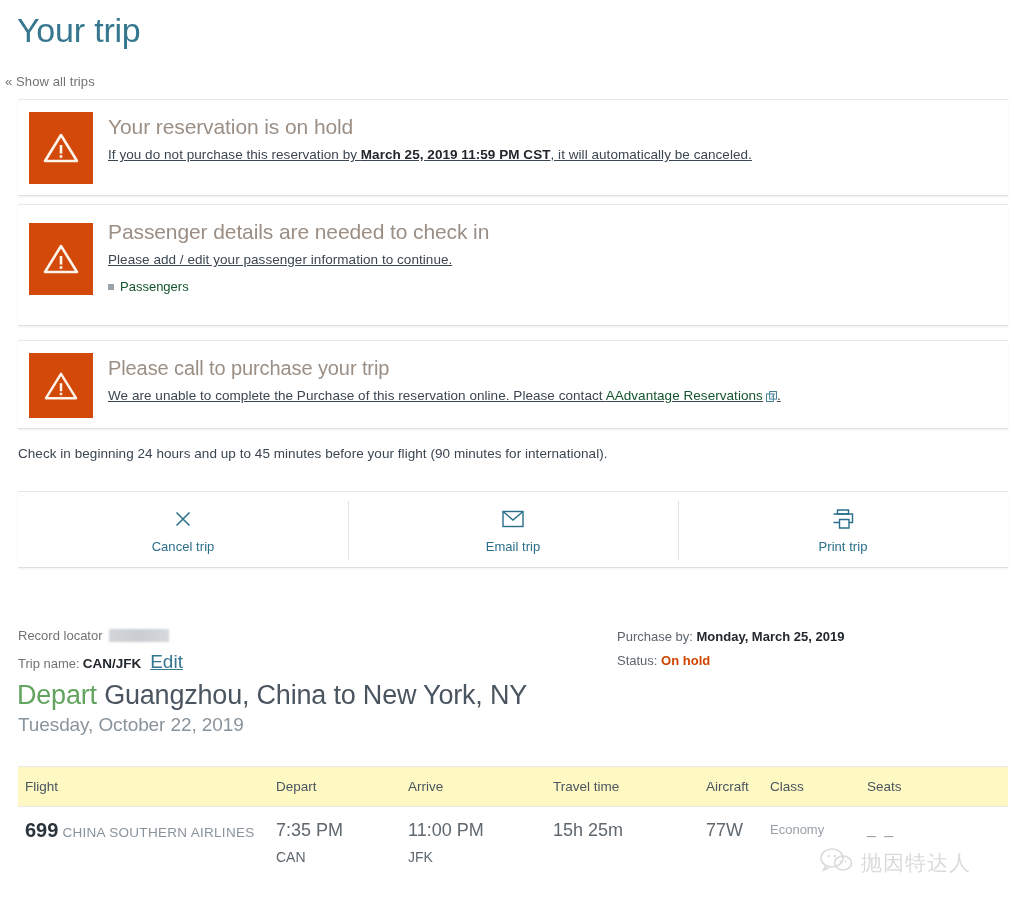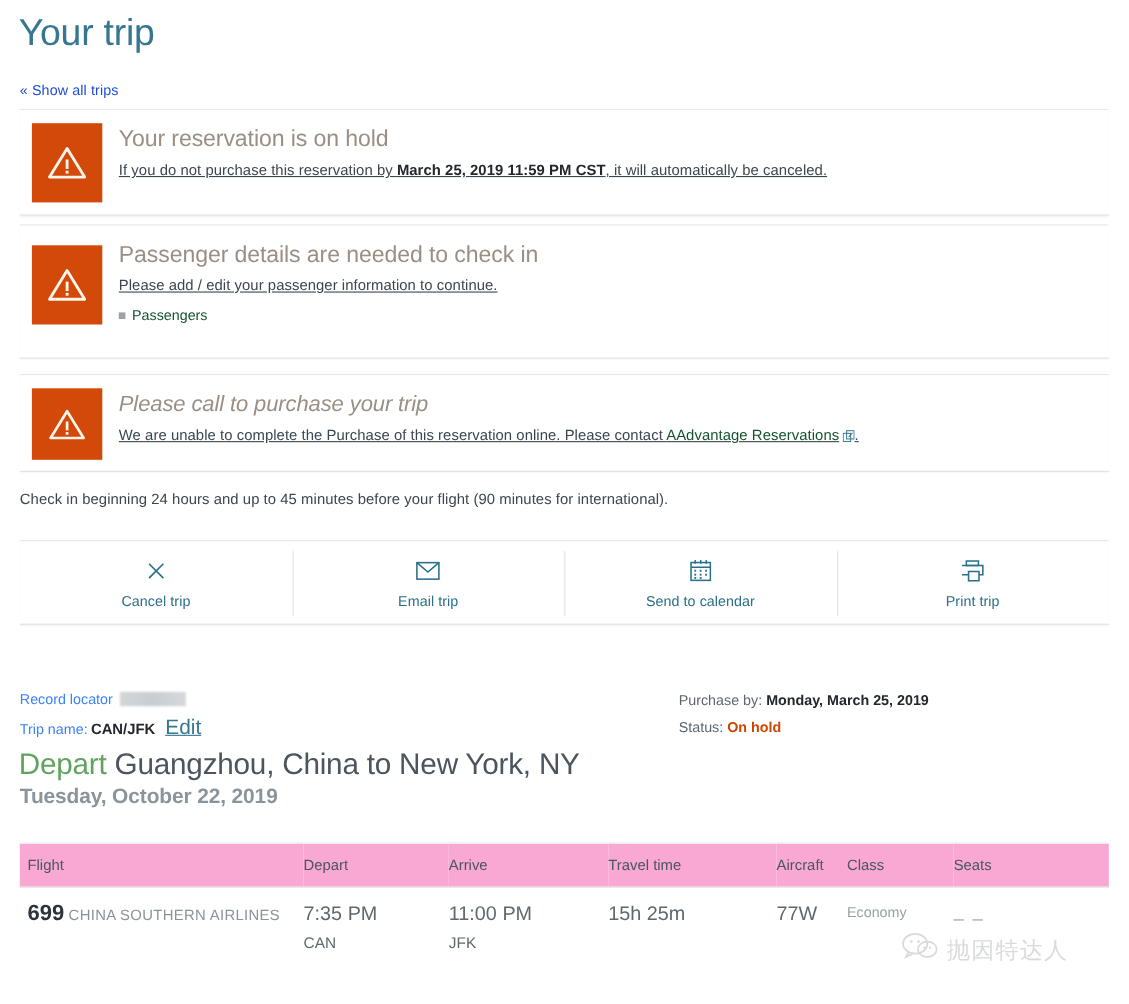--- a/index.html
+++ b/index.html
@@ -14,22 +14,22 @@
   }
   .page { position:relative; width:1026px; height:913px; }
 
   
   .page-title {
     position:absolute; left:17px; top:8px;
     font-size:34px; font-weight:400; color:#36778f;
     letter-spacing:-0.2px; line-height:44px;
   }
   .show-all {
-    position:absolute; left:18px; top:74px;
-    font-size:13px; color:#1d4ed8; text-decoration:none;
+    position:absolute; left:5px; top:74px;
+    font-size:13px; color:#737373; text-decoration:none;
     letter-spacing:0.1px;
   }
 
   
   .alert {
     position:absolute; left:18px; width:990px;
     background:#ffffff;
     border-top:1px solid #e8e8e8;
     border-bottom:1px solid #e0e0e0;
     box-shadow:0 1px 2px rgba(0,0,0,0.07);
@@ -58,21 +58,21 @@
   }
   .inline-link { color:#14532d; text-decoration:none; }
   .ext-icon { display:inline-block; vertical-align:-2px; margin-left:3px; }
 
   #alert-hold      { top:99px; height:97px; }
   #alert-passenger { top:204px; height:122px; }
   #alert-call      { top:340px; height:89px; }
 
   #alert-passenger .alert-icon { top:18px; }
   #alert-call .alert-icon      { top:12px; height:65px; }
-  #alert-call .alert-head      { font-size:20px;font-style:italic; }
+  #alert-call .alert-head      { font-size:20px; }
 
   
   .checkin-note {
     position:absolute; left:18px; top:446px;
     font-size:13.5px; color:#3b4650; letter-spacing:0.05px;
   }
 
   
   .action-bar {
     position:absolute; left:18px; top:491px;
@@ -94,21 +94,21 @@
     width:1px; height:59px; background:#e2e2e2;
   }
   .action-ico { height:26px; display:flex; align-items:center; justify-content:center; color:#2a6f8a; }
   .action-label {
     margin-top:7px; font-size:13px; color:#2a6f8a; letter-spacing:0.05px;
   }
 
   
   .rec-block { position:absolute; left:18px; top:623px; }
   .rec-line { font-size:13px; color:#4a5560; line-height:26px; }
-  .rec-label { color:#3b82f6; }
+  .rec-label { color:#737373; }
   .redacted {
     display:inline-block; width:60px; height:13px;
     background:linear-gradient(90deg,#d3d6d9,#c9cdd1,#d6d9dc);
     filter:blur(1.2px); vertical-align:-2px; margin-left:6px;
   }
   .trip-name-val { font-weight:bold; color:#21272c; margin-left:3px; font-size:13.5px; }
   .edit-link { color:#36778f; text-decoration:underline; font-size:19px; margin-left:9px; }
 
   .purchase-block { position:absolute; left:617px; top:625px; }
   .purchase-line { font-size:13px; color:#5d6670; line-height:24px; }
@@ -117,29 +117,29 @@
 
   
   .seg-title {
     position:absolute; left:17px; top:678px;
     font-size:27px; font-weight:400; color:#4b5560;
     letter-spacing:-0.2px; line-height:34px;
   }
   .seg-title .depart-word { color:#62a45f; }
   .seg-date {
     position:absolute; left:18px; top:714px;
-    font-size:19px; color:#8a949c; font-weight:700; letter-spacing:-0.1px;text-align:center;
+    font-size:19px; color:#8a949c; font-weight:400; letter-spacing:-0.1px;text-align:center;
   }
 
   
   .flight-table {
     position:absolute; left:18px; top:766px;
     width:990px; border-collapse:collapse;
   }
-  .flight-table thead tr { background:#f9a8d4; }
+  .flight-table thead tr { background:#fef9c3; }
   .flight-table th {
     text-align:left; font-size:13.5px; font-weight:400;
     color:#4a5560; padding:12px 0 12px 0; height:40px;
     border-top:1px solid #eaeaea; border-bottom:1px solid #eaeaea;
   }
   .flight-table td {
     vertical-align:top; padding:12px 0 10px 0;
     font-size:17px; color:#6d767e; font-weight:300;
   }
   th.c-flight, td.c-flight { width:258px; padding-left:7px; }
@@ -242,40 +242,20 @@
     <a class="action-item" href="#">
       <span class="action-ico">
         <svg width="22" height="18" viewBox="0 0 22 18" aria-hidden="true">
           <rect x="1" y="1.5" width="20" height="15" fill="none" stroke="#2a6f8a" stroke-width="1.4"></rect>
           <path d="M1 1.5 L11 10 L21 1.5" fill="none" stroke="#2a6f8a" stroke-width="1.4"></path>
         </svg>
       </span>
       <span class="action-label">Email trip</span>
     </a>
 
-    <a class="action-item" href="#">
-      <span class="action-ico">
-        <svg width="20" height="21" viewBox="0 0 20 21" aria-hidden="true">
-          <rect x="1.2" y="3.4" width="17.6" height="16.2" fill="none" stroke="#2a6f8a" stroke-width="1.4"></rect>
-          <path d="M1.2 7.6 H18.8" stroke="#2a6f8a" stroke-width="1.4"></path>
-          <path d="M5 1 V4.4 M10 1 V4.4 M15 1 V4.4" stroke="#2a6f8a" stroke-width="1.3"></path>
-          <g fill="#2a6f8a">
-            <rect x="4.2" y="10" width="1.7" height="1.7"></rect>
-              <rect x="9.1" y="10" width="1.7" height="1.7"></rect>
-              <rect x="14" y="10" width="1.7" height="1.7"></rect>
-            <rect x="4.2" y="13.6" width="1.7" height="1.7"></rect>
-              <rect x="9.1" y="13.6" width="1.7" height="1.7"></rect>
-              <rect x="14" y="13.6" width="1.7" height="1.7"></rect>
-            <rect x="4.2" y="16.6" width="1.7" height="1.7"></rect>
-              <rect x="9.1" y="16.6" width="1.7" height="1.7"></rect>
-          </g>
-        </svg>
-      </span>
-      <span class="action-label">Send to calendar</span>
-    </a>
 
     <a class="action-item" href="#">
       <span class="action-ico">
         <svg width="22" height="20" viewBox="0 0 22 20" aria-hidden="true">
           <path d="M5.5 1 H16.5 V5 H5.5 Z" fill="none" stroke="#2a6f8a" stroke-width="1.4"></path>
           <path d="M1.5 5 H20.5 V13.5 H14.5 M7.5 13.5 H1.5 Z" fill="none" stroke="#2a6f8a" stroke-width="1.4"></path>
           <path d="M7.5 10.5 H17 V19 H7.5 Z" fill="#ffffff" stroke="#2a6f8a" stroke-width="1.4"></path>
         </svg>
       </span>
       <span class="action-label">Print trip</span>

